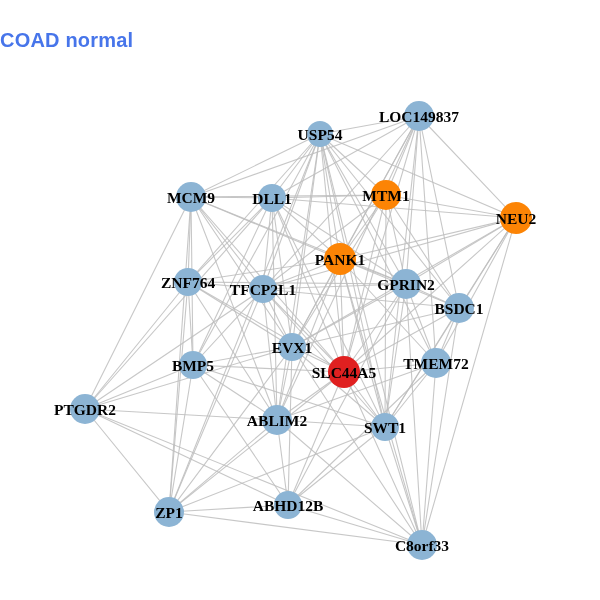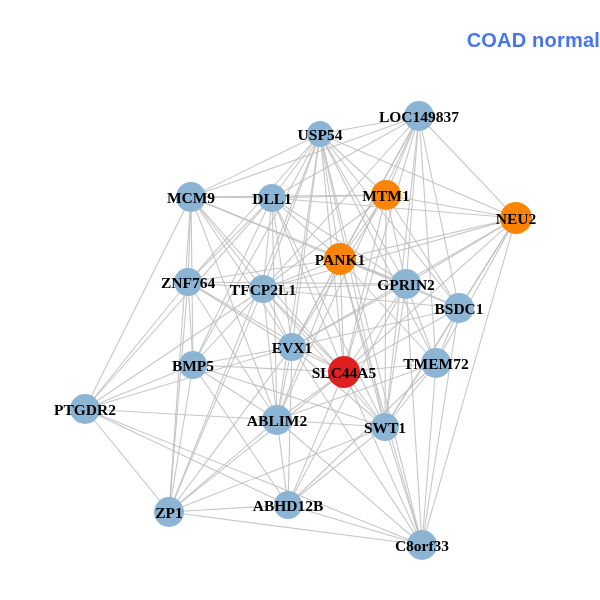--- a/index.html
+++ b/index.html
@@ -15,21 +15,21 @@
     position: relative;
     width: 600px;
     height: 600px;
     background: #ffffff;
   }
   .chart-title {
     position: absolute;
     top: 29px;
     left: 0;
     width: 100%;
-    text-align: right;
+    text-align: left;
     font-family: "Liberation Sans", sans-serif;
     font-size: 20px;
     font-weight: bold;
     letter-spacing: 0.2px;
   }
   svg.network {
     position: absolute;
     top: 0;
     left: 0;
   }

